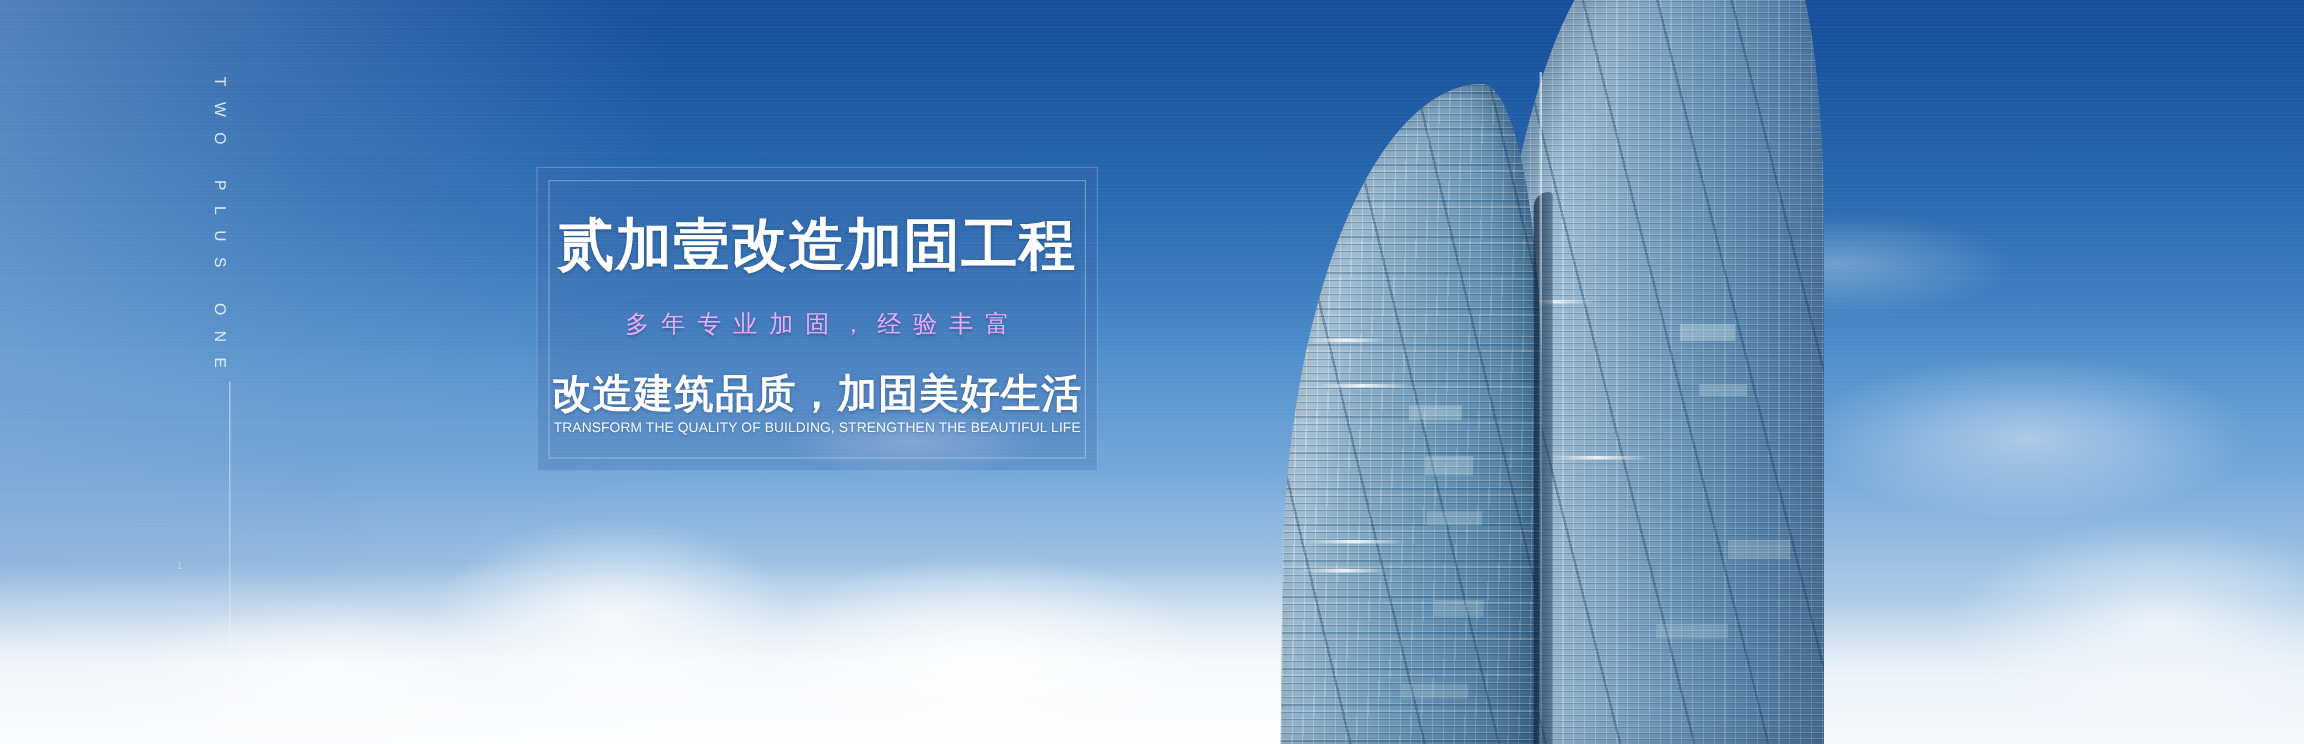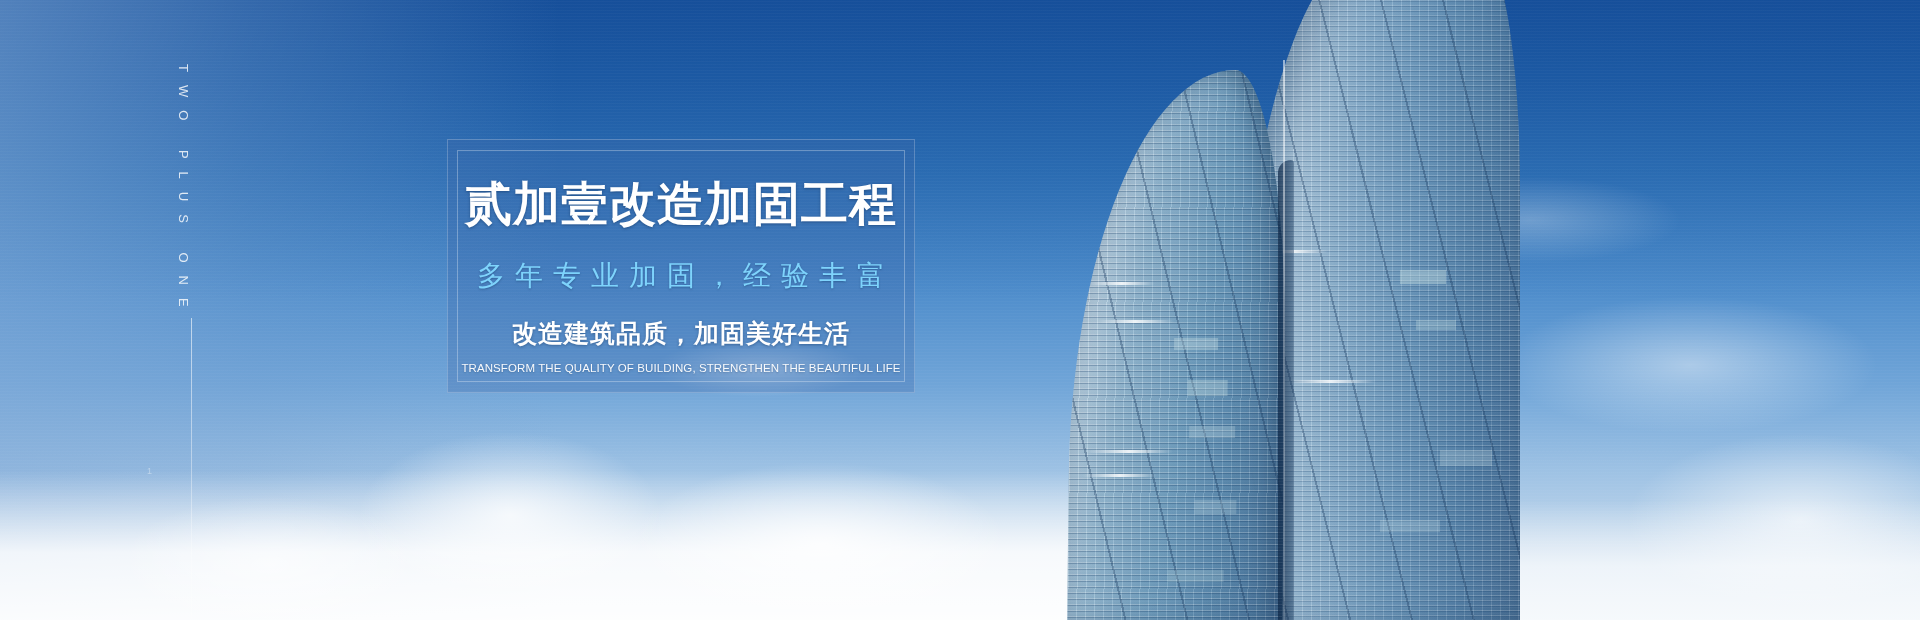--- a/index.html
+++ b/index.html
@@ -233,39 +233,38 @@
     font-size: 47px;
     font-weight: 700;
     color: #ffffff;
     letter-spacing: 1px;
     line-height: 1.1;
     text-shadow: 0 1px 3px rgba(10,40,80,0.45);
     white-space: nowrap;
   }
   .title-sub1 {
     margin-top: 27px;
-    font-size: 28px;
+    font-size: 20px;
     font-weight: 400;
-    color: #7dd3fc;
+    color: #f0abfc;
     letter-spacing: 10px;
     white-space: nowrap;
     text-indent: 10px;
     text-shadow: 0 1px 2px rgba(10,40,80,0.35);
   }
   .title-sub2 {
     margin-top: 22px;
-    font-size: 25px;
+    font-size: 33px;
     font-weight: 700;
     color: #ffffff;
     letter-spacing: 1px;
     white-space: nowrap;
     text-shadow: 0 1px 3px rgba(10,40,80,0.40);
   }
   .title-en {
-    margin-top: 12px;
     font-size: 11.5px;
     font-weight: 400;
     color: rgba(255,255,255,0.95);
     letter-spacing: 0.1px;
     white-space: nowrap;
     text-shadow: 0 1px 2px rgba(10,40,80,0.30);
   }
 
   .grain {
     position: absolute;

